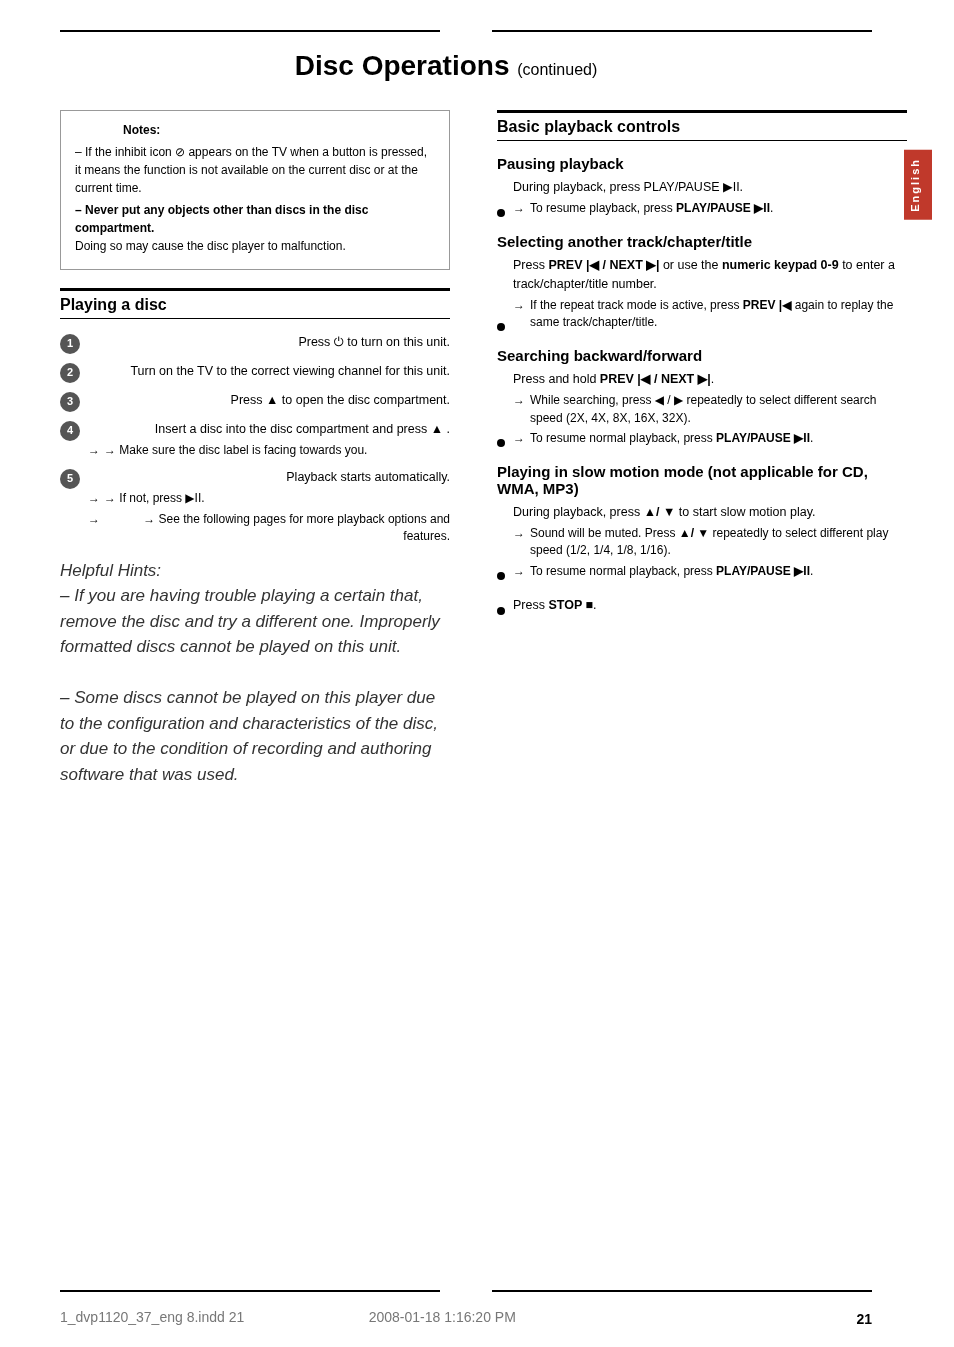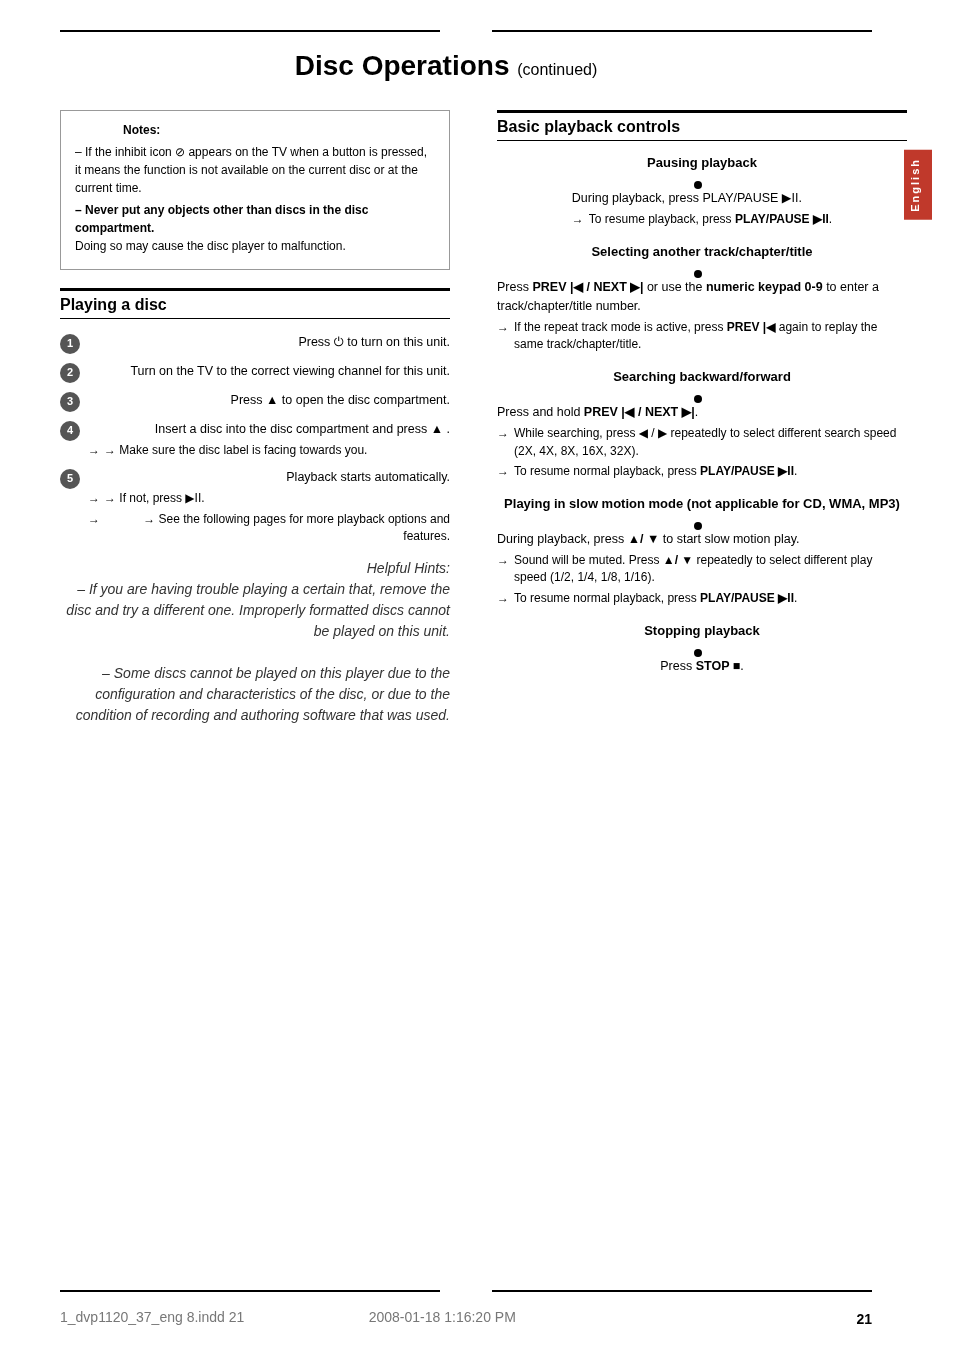--- a/index.html
+++ b/index.html
@@ -161,48 +161,45 @@
     }
     .arrow {
       color: #000;
       margin-right: 4px;
       flex-shrink: 0;
     }
 
     
     .helpful-hints {
       font-style: italic;
-      font-size: 14px;
+      font-size: 17px;
       line-height: 1.5;
       margin-top: 12px;
       color: #333;
-      text-align: right;
     }
     .helpful-hints .hint-title {
       font-style: italic;
       font-weight: normal;
     }
 
     
     .subsection {
       margin-bottom: 16px;
     }
     .subsection-title {
       font-weight: bold;
-      font-size: 13px;
+      font-size: 15px;
       margin-bottom: 6px;
-      text-align: center;
     }
     .bullet-item {
       display: flex;
-      align-items: center;
+      align-items: flex-end;
       font-size: 12.5px;
       line-height: 1.5;
       margin-bottom: 4px;
-      flex-direction: column;
     }
     .bullet-dot {
       width: 8px;
       height: 8px;
       background: #000;
       border-radius: 50%;
       flex-shrink: 0;
       margin-top: 5px;
       margin-right: 8px;
     }
@@ -404,21 +401,20 @@
           </div>
           <div class="note-arrow">
             <span class="arrow">→</span>
             <span>To resume normal playback, press <strong>PLAY/PAUSE ▶II</strong>.</span>
           </div>
         </div>
       </div>
     </div>
 
     <div class="subsection">
-      <div class="subsection-title">Stopping playback</div>
       <div class="bullet-item">
         <span class="bullet-dot"></span>
         <div class="bullet-content">
           <span>Press <strong>STOP ■</strong>.</span>
         </div>
       </div>
     </div>
 
   </div>
 

